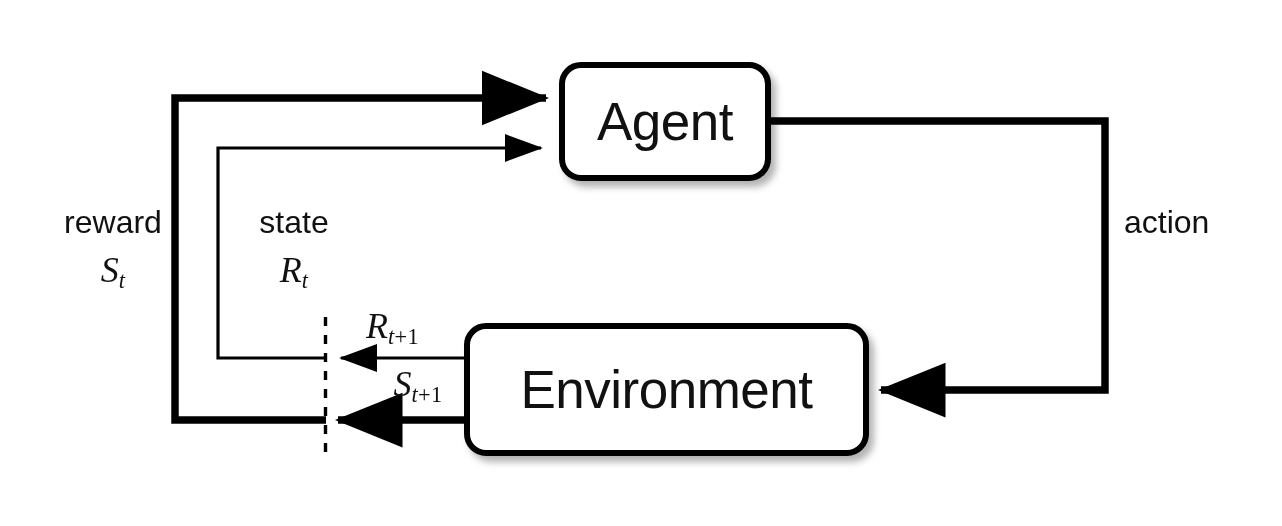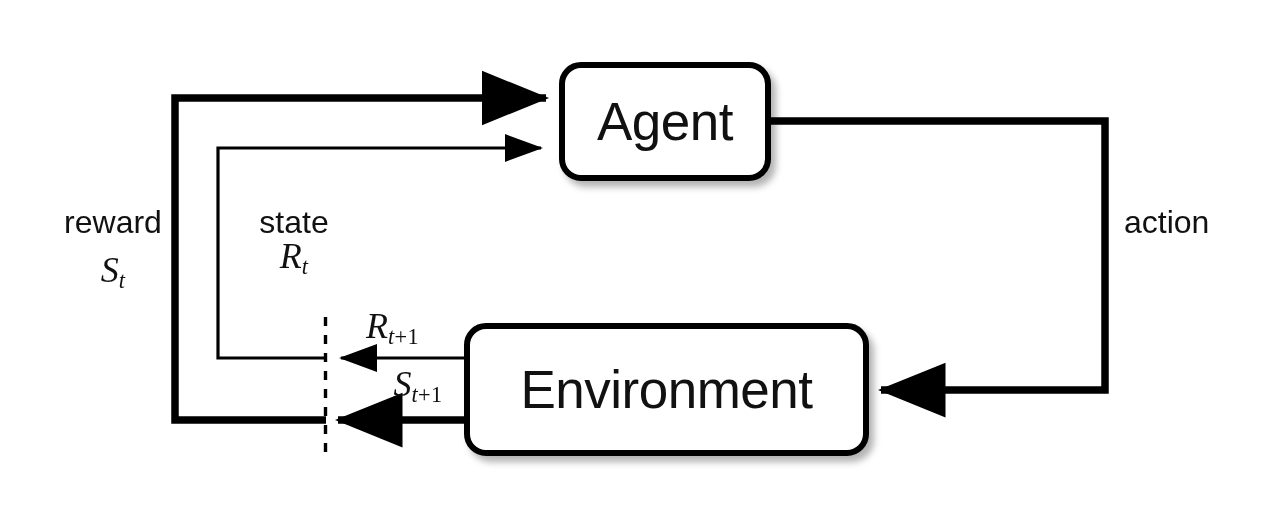--- a/index.html
+++ b/index.html
@@ -110,21 +110,21 @@
   #label-state .sym  { display: block; margin-top: 14px; }
 
   
   #label-reward {
     left: 228px;
     top: 206px;
     width: 132px;
     text-align: center;
   }
   #label-reward .word { display: block; }
-  #label-reward .sym  { display: block; }
+  #label-reward .sym  { display: block; margin-top: 14px; }
 
   
   #label-action {
     left: 1124px;
     top: 206px;
     width: 126px;
     text-align: left;
   }
   #label-action .word { display: block; }
   #label-action .sym  { display: block; margin-top: 14px; padding-left: 2px; }

